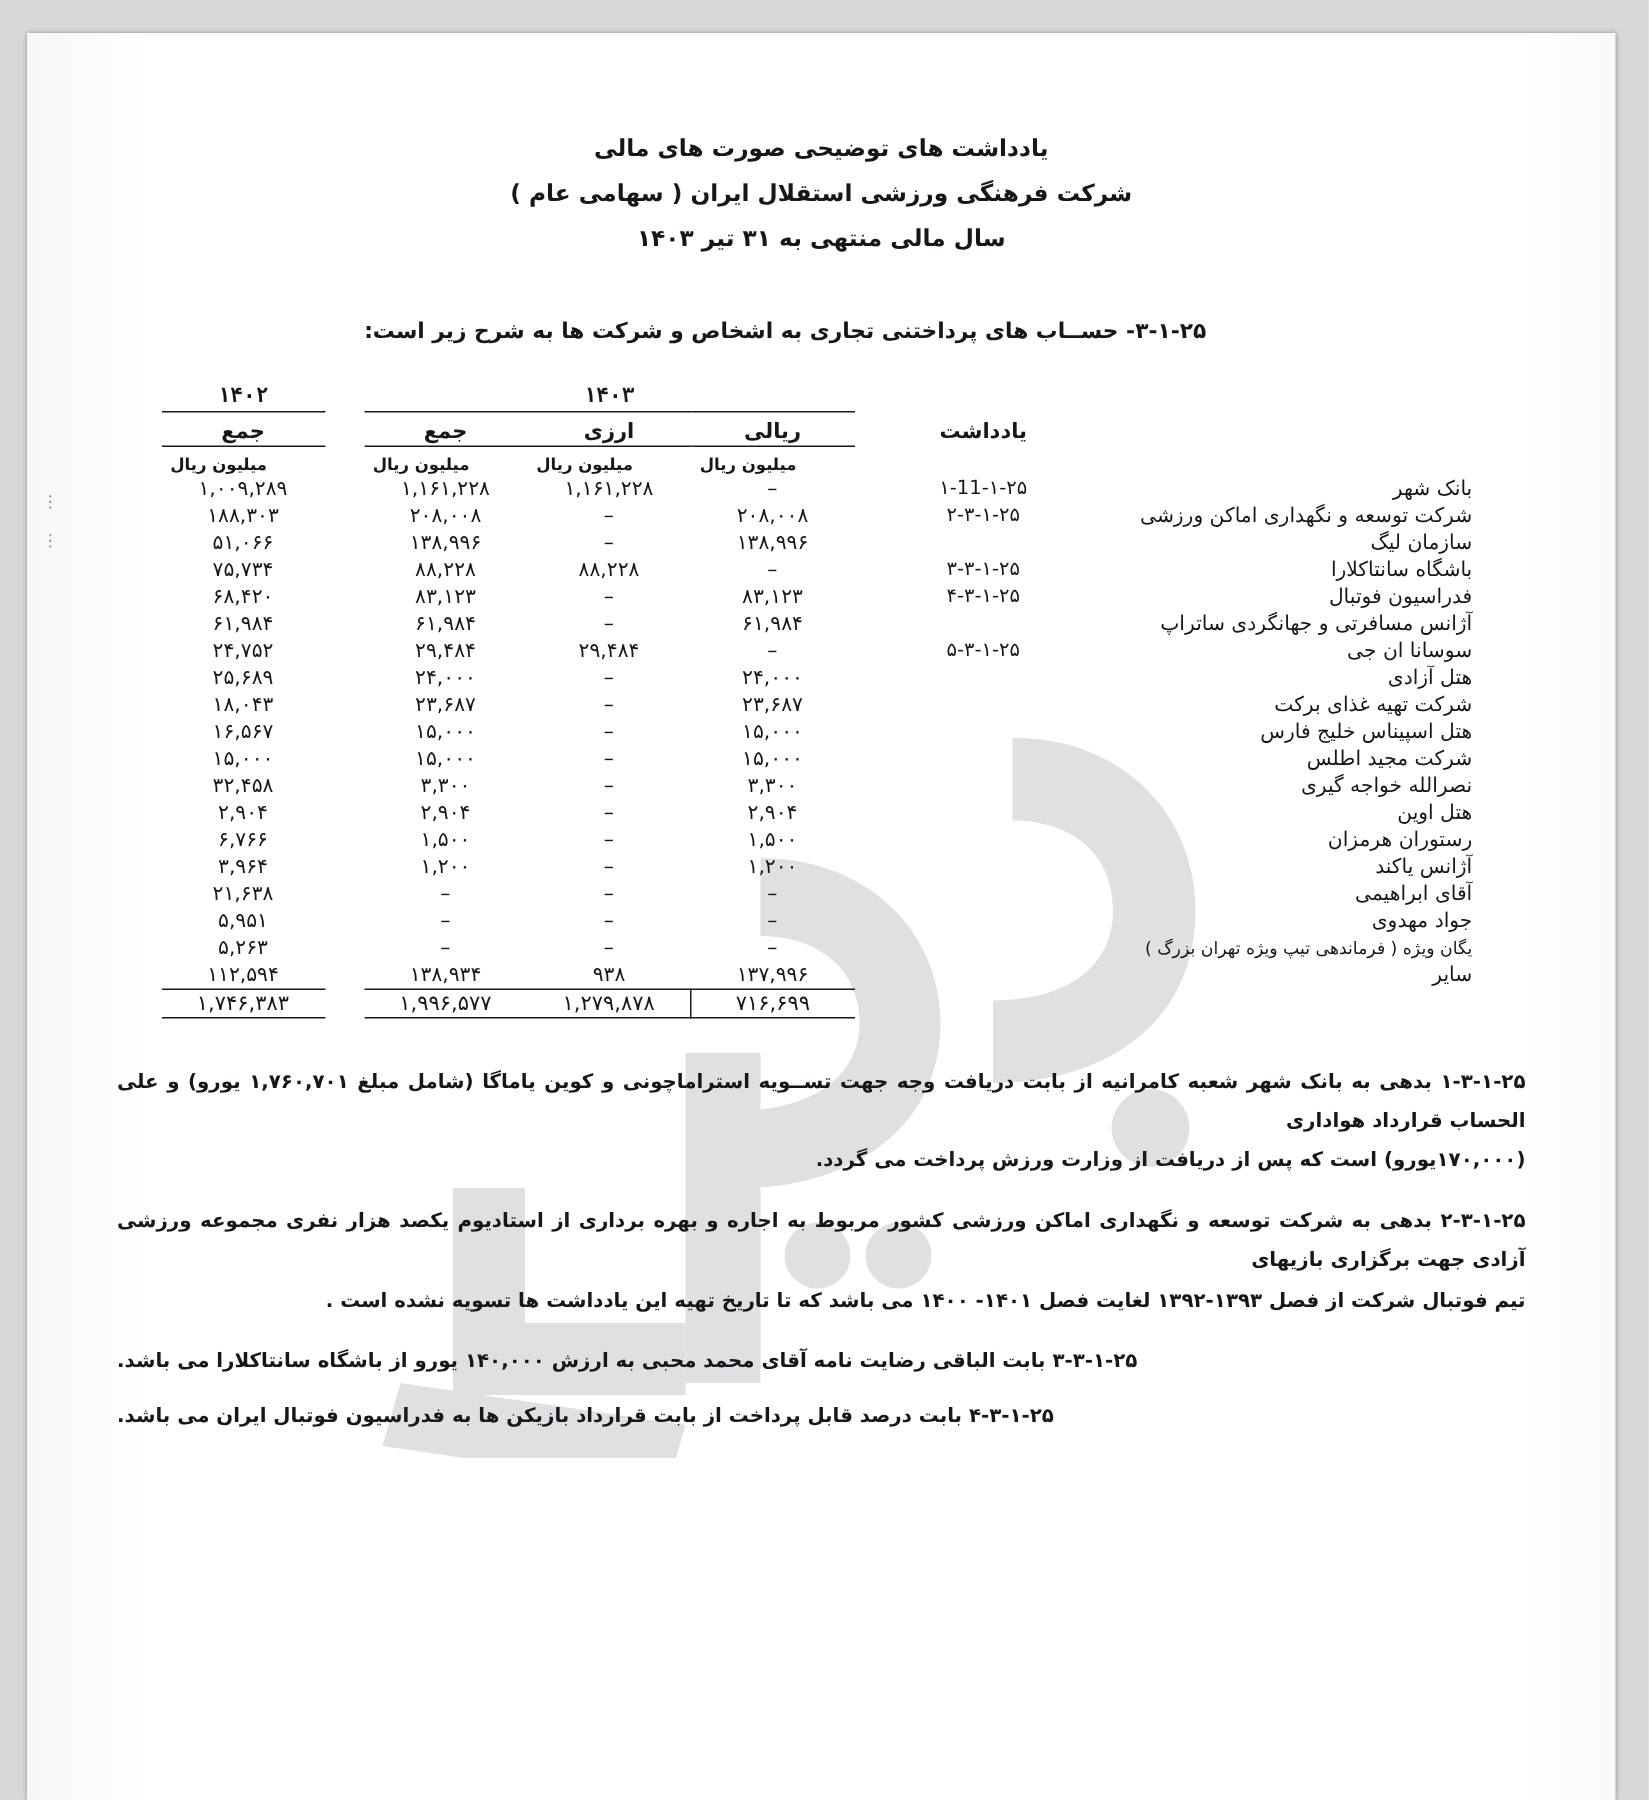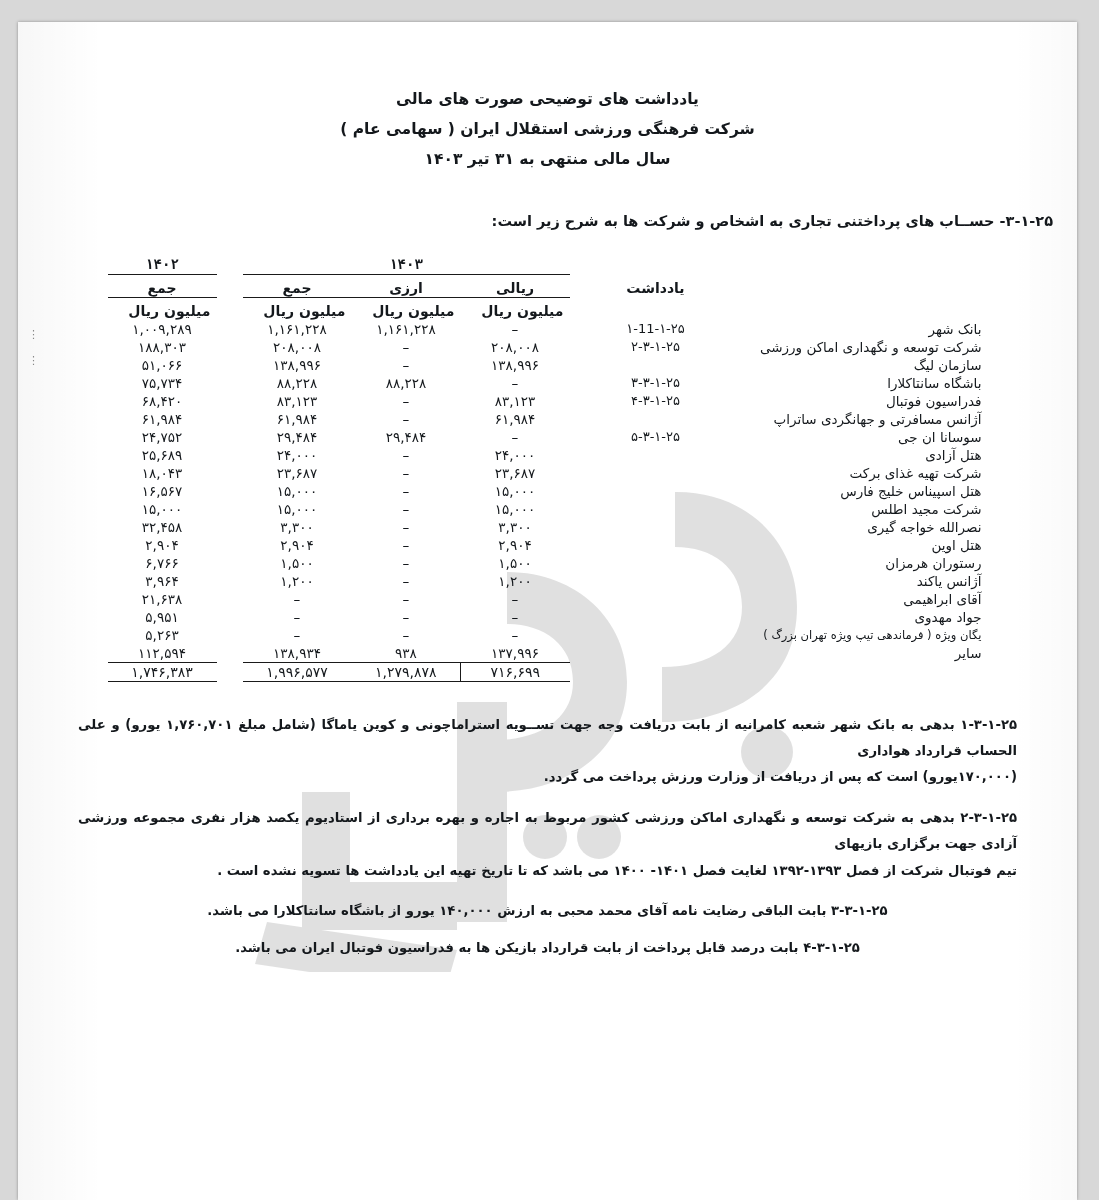--- a/index.html
+++ b/index.html
@@ -57,23 +57,24 @@
     line-height: 1.95;
   }
   .doc-header div {
     font-size: 15.5px;
     font-weight: bold;
     letter-spacing: 0.2px;
   }
 
   .intro {
     margin-top: 38px;
+    text-align: center;
     font-size: 14.5px;
     font-weight: bold;
-    padding-right: 24px;
+    padding-right: 48px;
   }
 
   
   table.fin {
     margin: 26px auto 0 auto;
     border-collapse: collapse;
     width: 880px;
     direction: rtl;
     font-size: 13.5px;
   }
@@ -88,22 +89,22 @@
     padding-bottom: 3px;
     font-family: Liberation Mono, monospace;
   }
   .col-head {
     text-align: center;
     font-weight: bold;
     font-size: 14px;
     padding: 3px 6px 4px 6px;
   }
   .unit-head {
-    text-align: right;
-    font-size: 14px;
+    text-align: left;
+    font-size: 11px;
     font-weight: bold;
     padding-bottom: 6px;
   }
   .rule-top td { border-top: 1.4px solid #1a1a1a; height: 2px; padding: 0; }
   .rule-mid td { border-top: 1.1px solid #1a1a1a; height: 2px; padding: 0; }
   .num {
     text-align: center;
     font-size: 13.5px;
     letter-spacing: 0.3px;
   }
@@ -135,21 +136,21 @@
     margin: 30px 60px 0 60px;
     direction: rtl;
   }
   .fn {
     font-size: 13.2px;
     line-height: 2.0;
     text-align: justify;
     margin-bottom: 14px;
     font-weight: bold;
   }
-  .fn.center { text-align: center; margin-bottom: 10px; }
+  .fn.center { text-align: left; margin-bottom: 10px; }
   .fn-line2 { display: block; }
   .page-marks {
     position: absolute;
     left: 10px;
     top: 300px;
     color: #888;
     font-size: 11px;
     line-height: 2.4;
   }
 </style>

